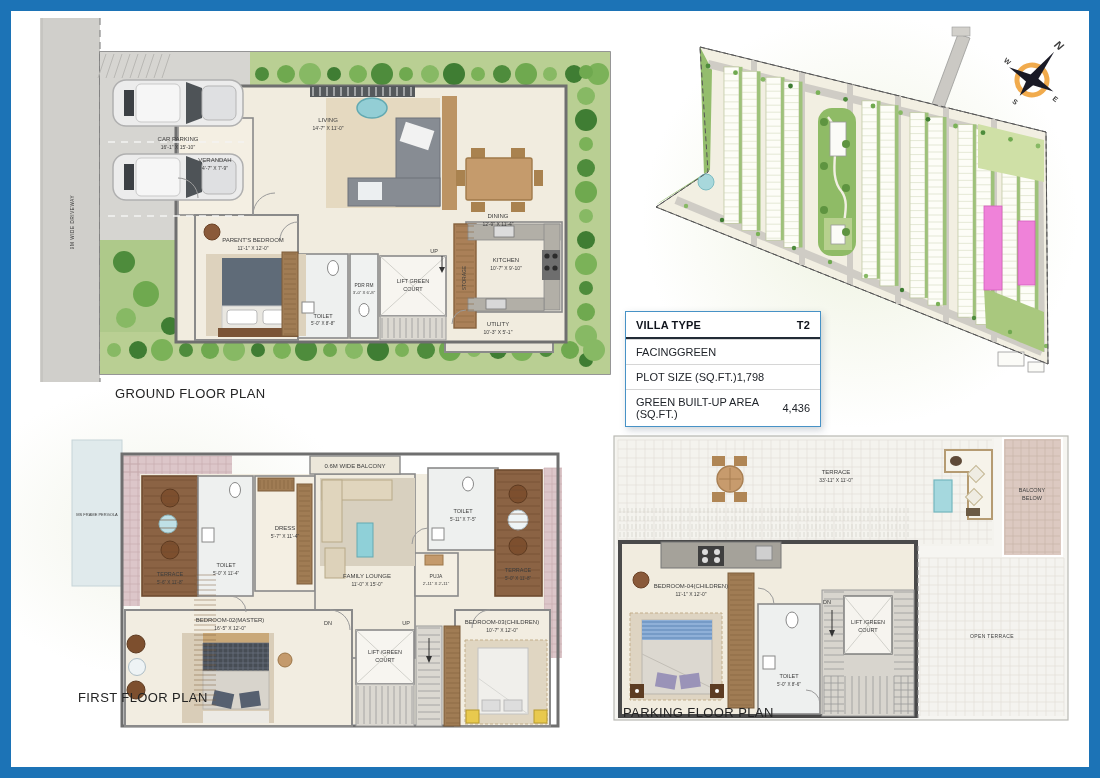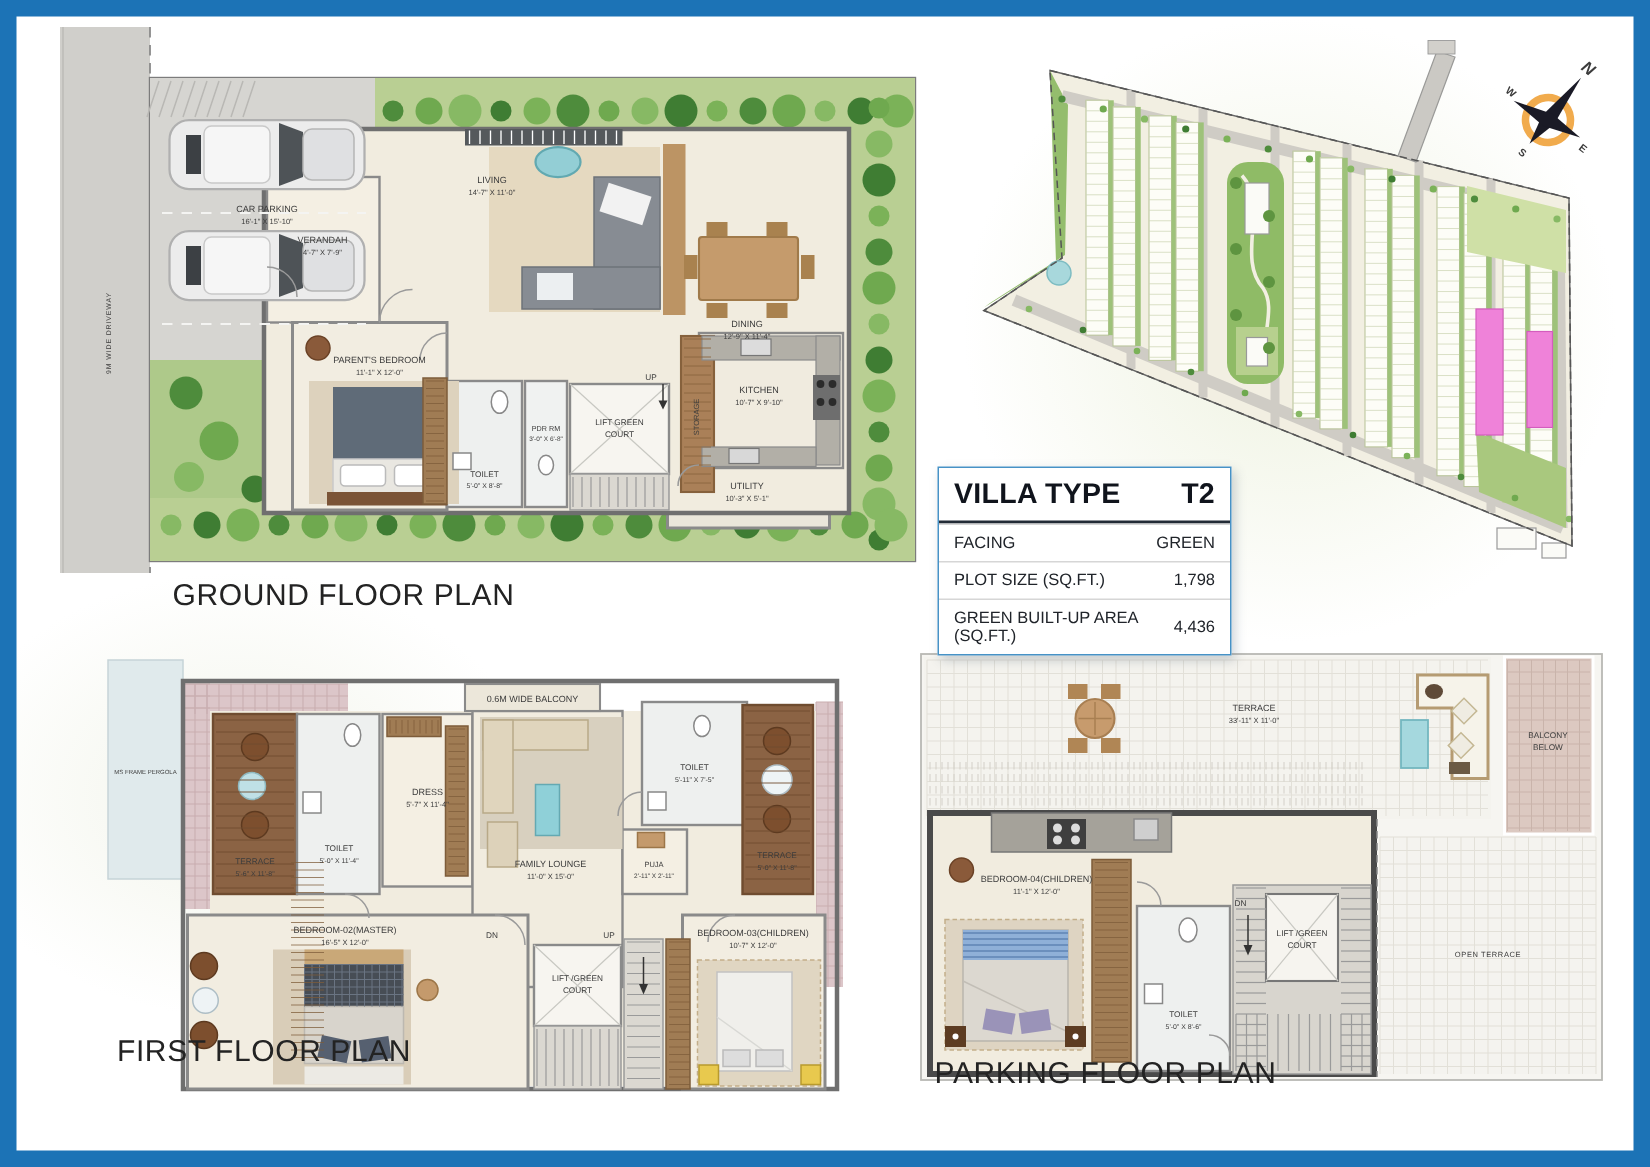--- a/index.html
+++ b/index.html
@@ -5,26 +5,26 @@
   *{margin:0;padding:0;box-sizing:border-box}
   html,body{width:1100px;height:778px}
   body{position:relative;background:#fff;font-family:"Liberation Sans",sans-serif;overflow:hidden}
   .frame{position:absolute;inset:0;border:11px solid #1c73b6;z-index:60;pointer-events:none}
   .wash{position:absolute;border-radius:50%;z-index:0}
   .wash-a{left:640px;top:10px;width:440px;height:420px;background:radial-gradient(ellipse at center,#eef2e0 0%,rgba(255,255,255,0) 70%)}
   .wash-b{left:-40px;top:380px;width:400px;height:300px;background:radial-gradient(ellipse at center,#f2f4ea 0%,rgba(255,255,255,0) 70%)}
   section{position:absolute;z-index:2}
   svg{display:block}
   svg text{font-family:"Liberation Sans",sans-serif;fill:#3c3c3c}
-  .plan-title{position:absolute;z-index:5;font-size:20px;font-weight:500;color:#232323;letter-spacing:.4px}
+  .plan-title{position:absolute;z-index:5;font-size:13px;font-weight:500;color:#232323;letter-spacing:.4px}
   .villa-table{position:absolute;left:625px;top:311px;width:196px;z-index:20;background:#fff;
     border:1px solid #4792c6;box-shadow:2px 3px 7px rgba(60,80,100,.25)}
   .vt-head{display:flex;justify-content:space-between;padding:7px 10px 6px;
-    font-size:19px;font-weight:bold;color:#10141c;border-bottom:2.5px solid #222b36;letter-spacing:.2px}
-  .vt-row{display:flex;justify-content:space-between;align-items:center;padding:6px 10px;
+    font-size:11px;font-weight:bold;color:#10141c;border-bottom:2.5px solid #222b36;letter-spacing:.2px}
+  .vt-row{display:flex;align-items:center;padding:6px 10px;
     font-size:11px;color:#20242a;border-top:1px solid #d6d6d6}
   .vt-row:first-of-type{border-top:none}
   .vt-val{font-weight:normal}
 </style>
 </head>
 <body>
 
 <div class="wash wash-a"></div>
 <div class="wash wash-b"></div>
 

